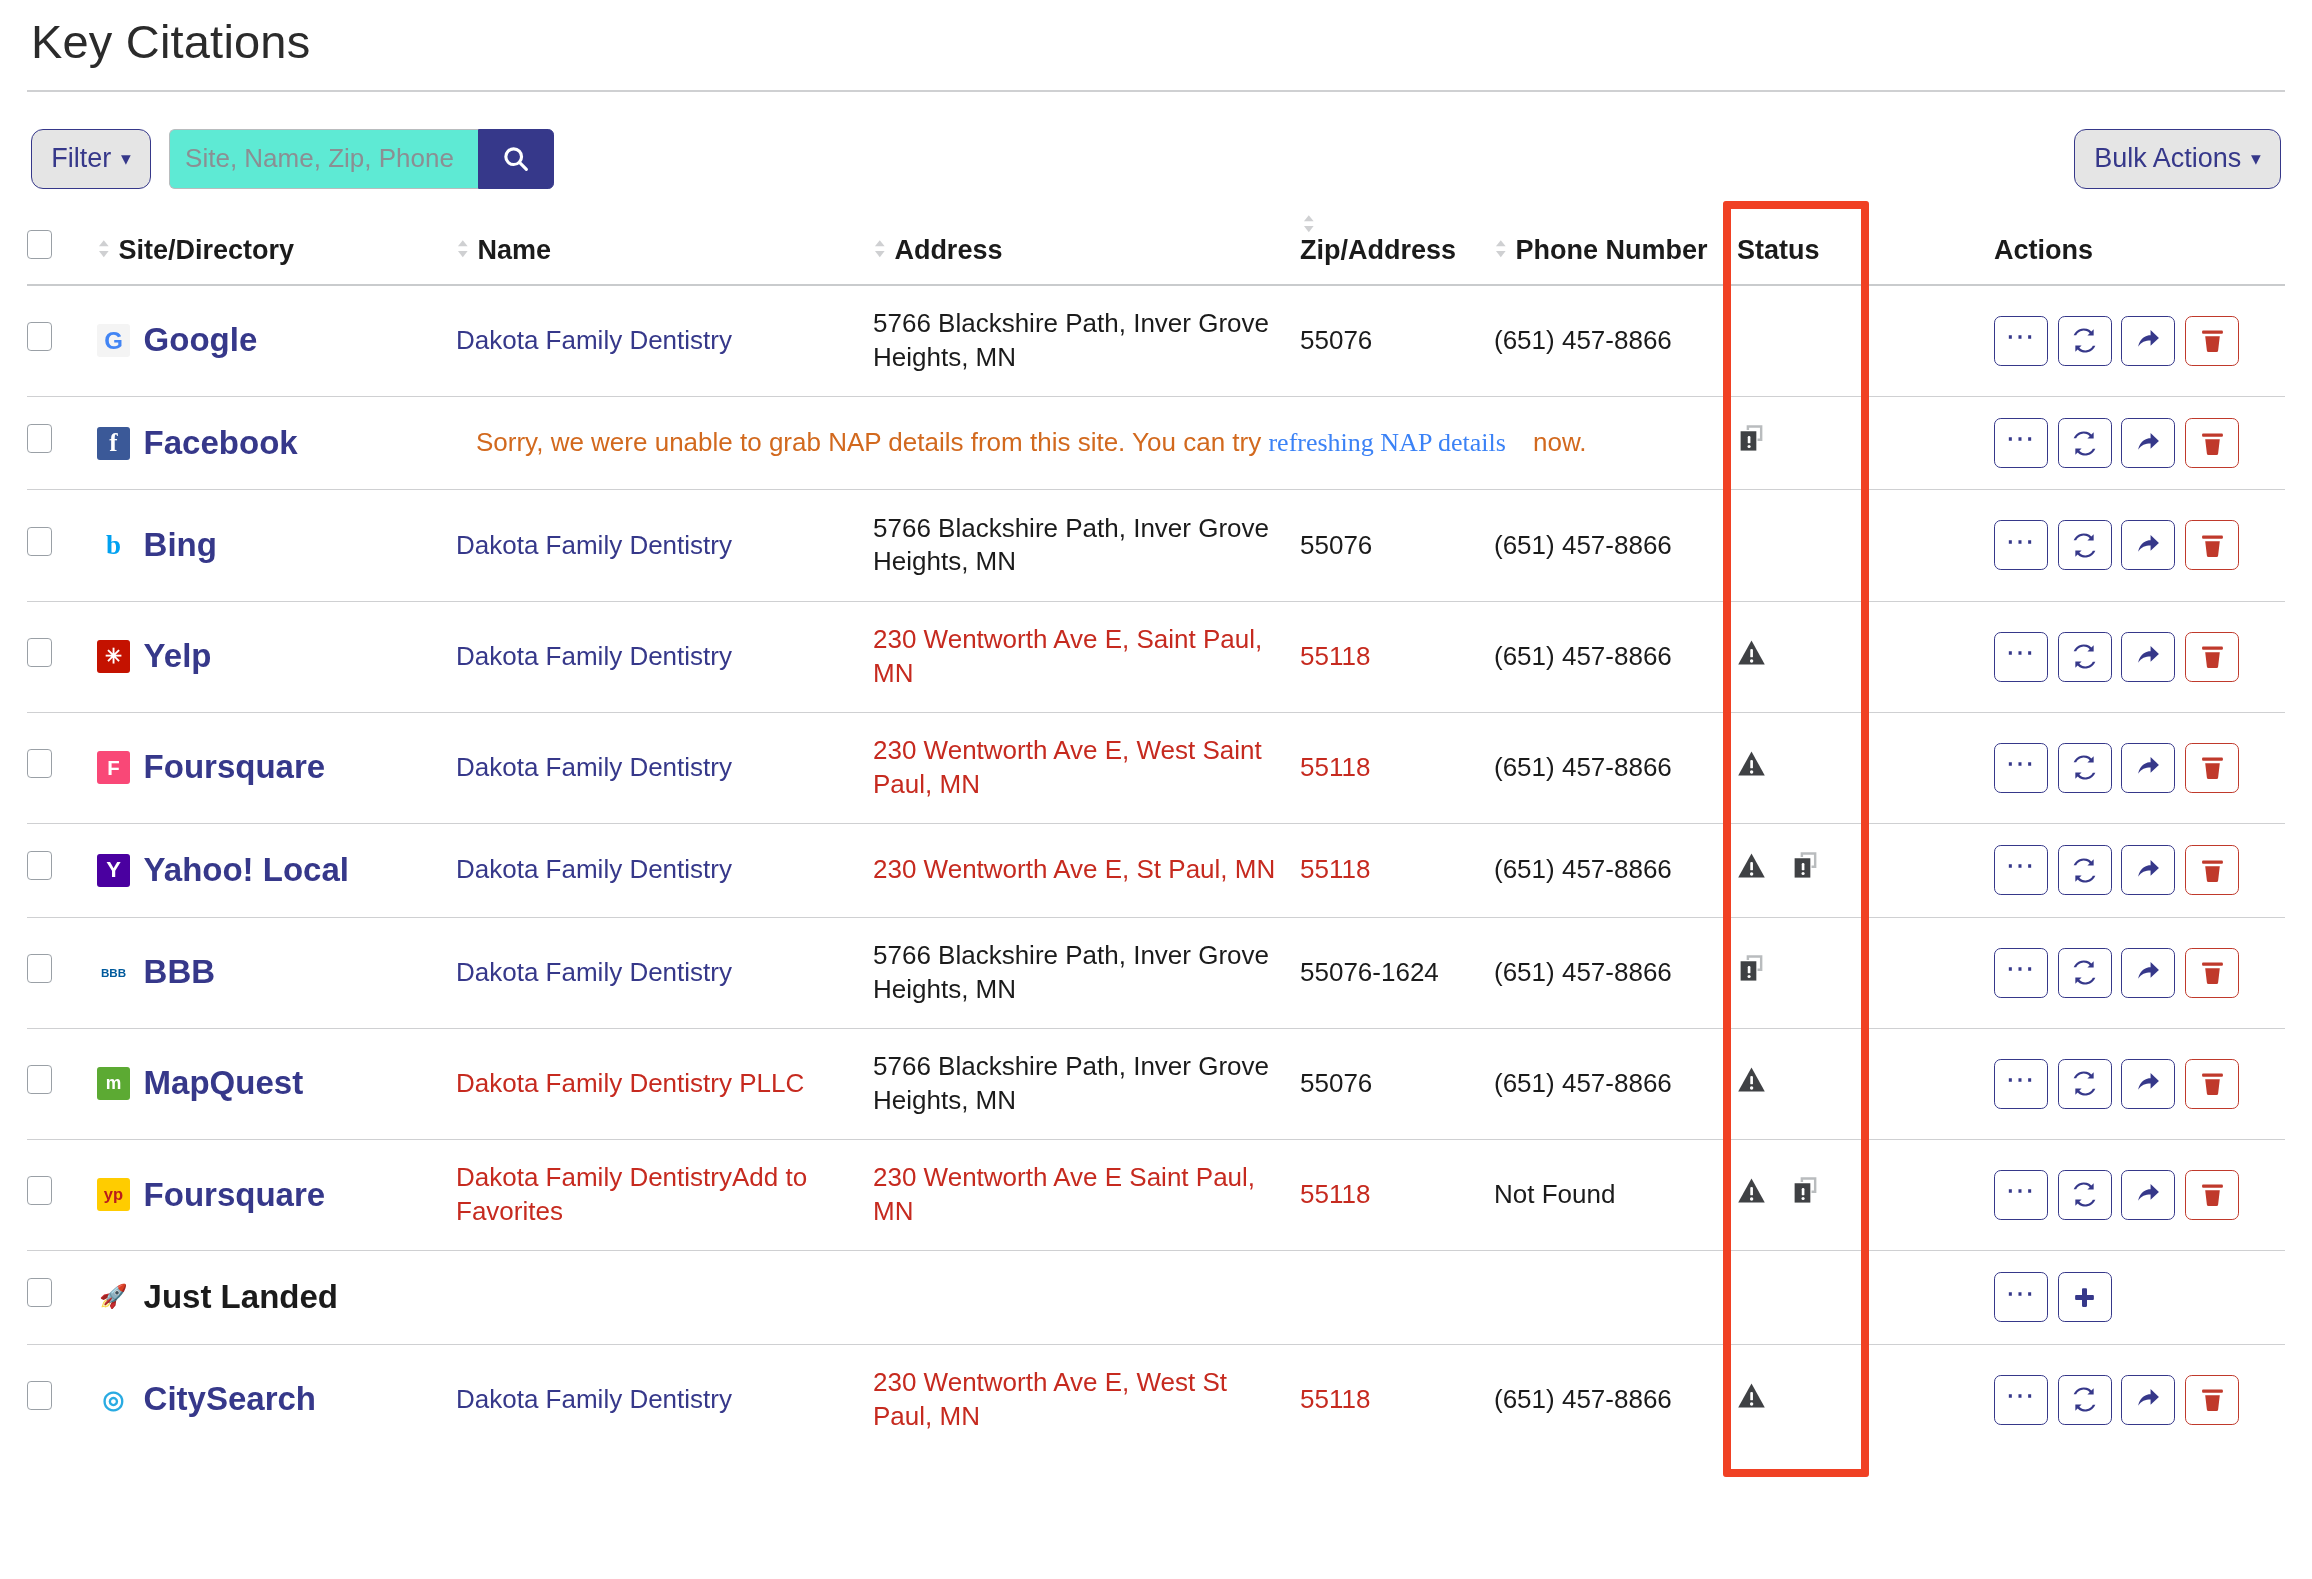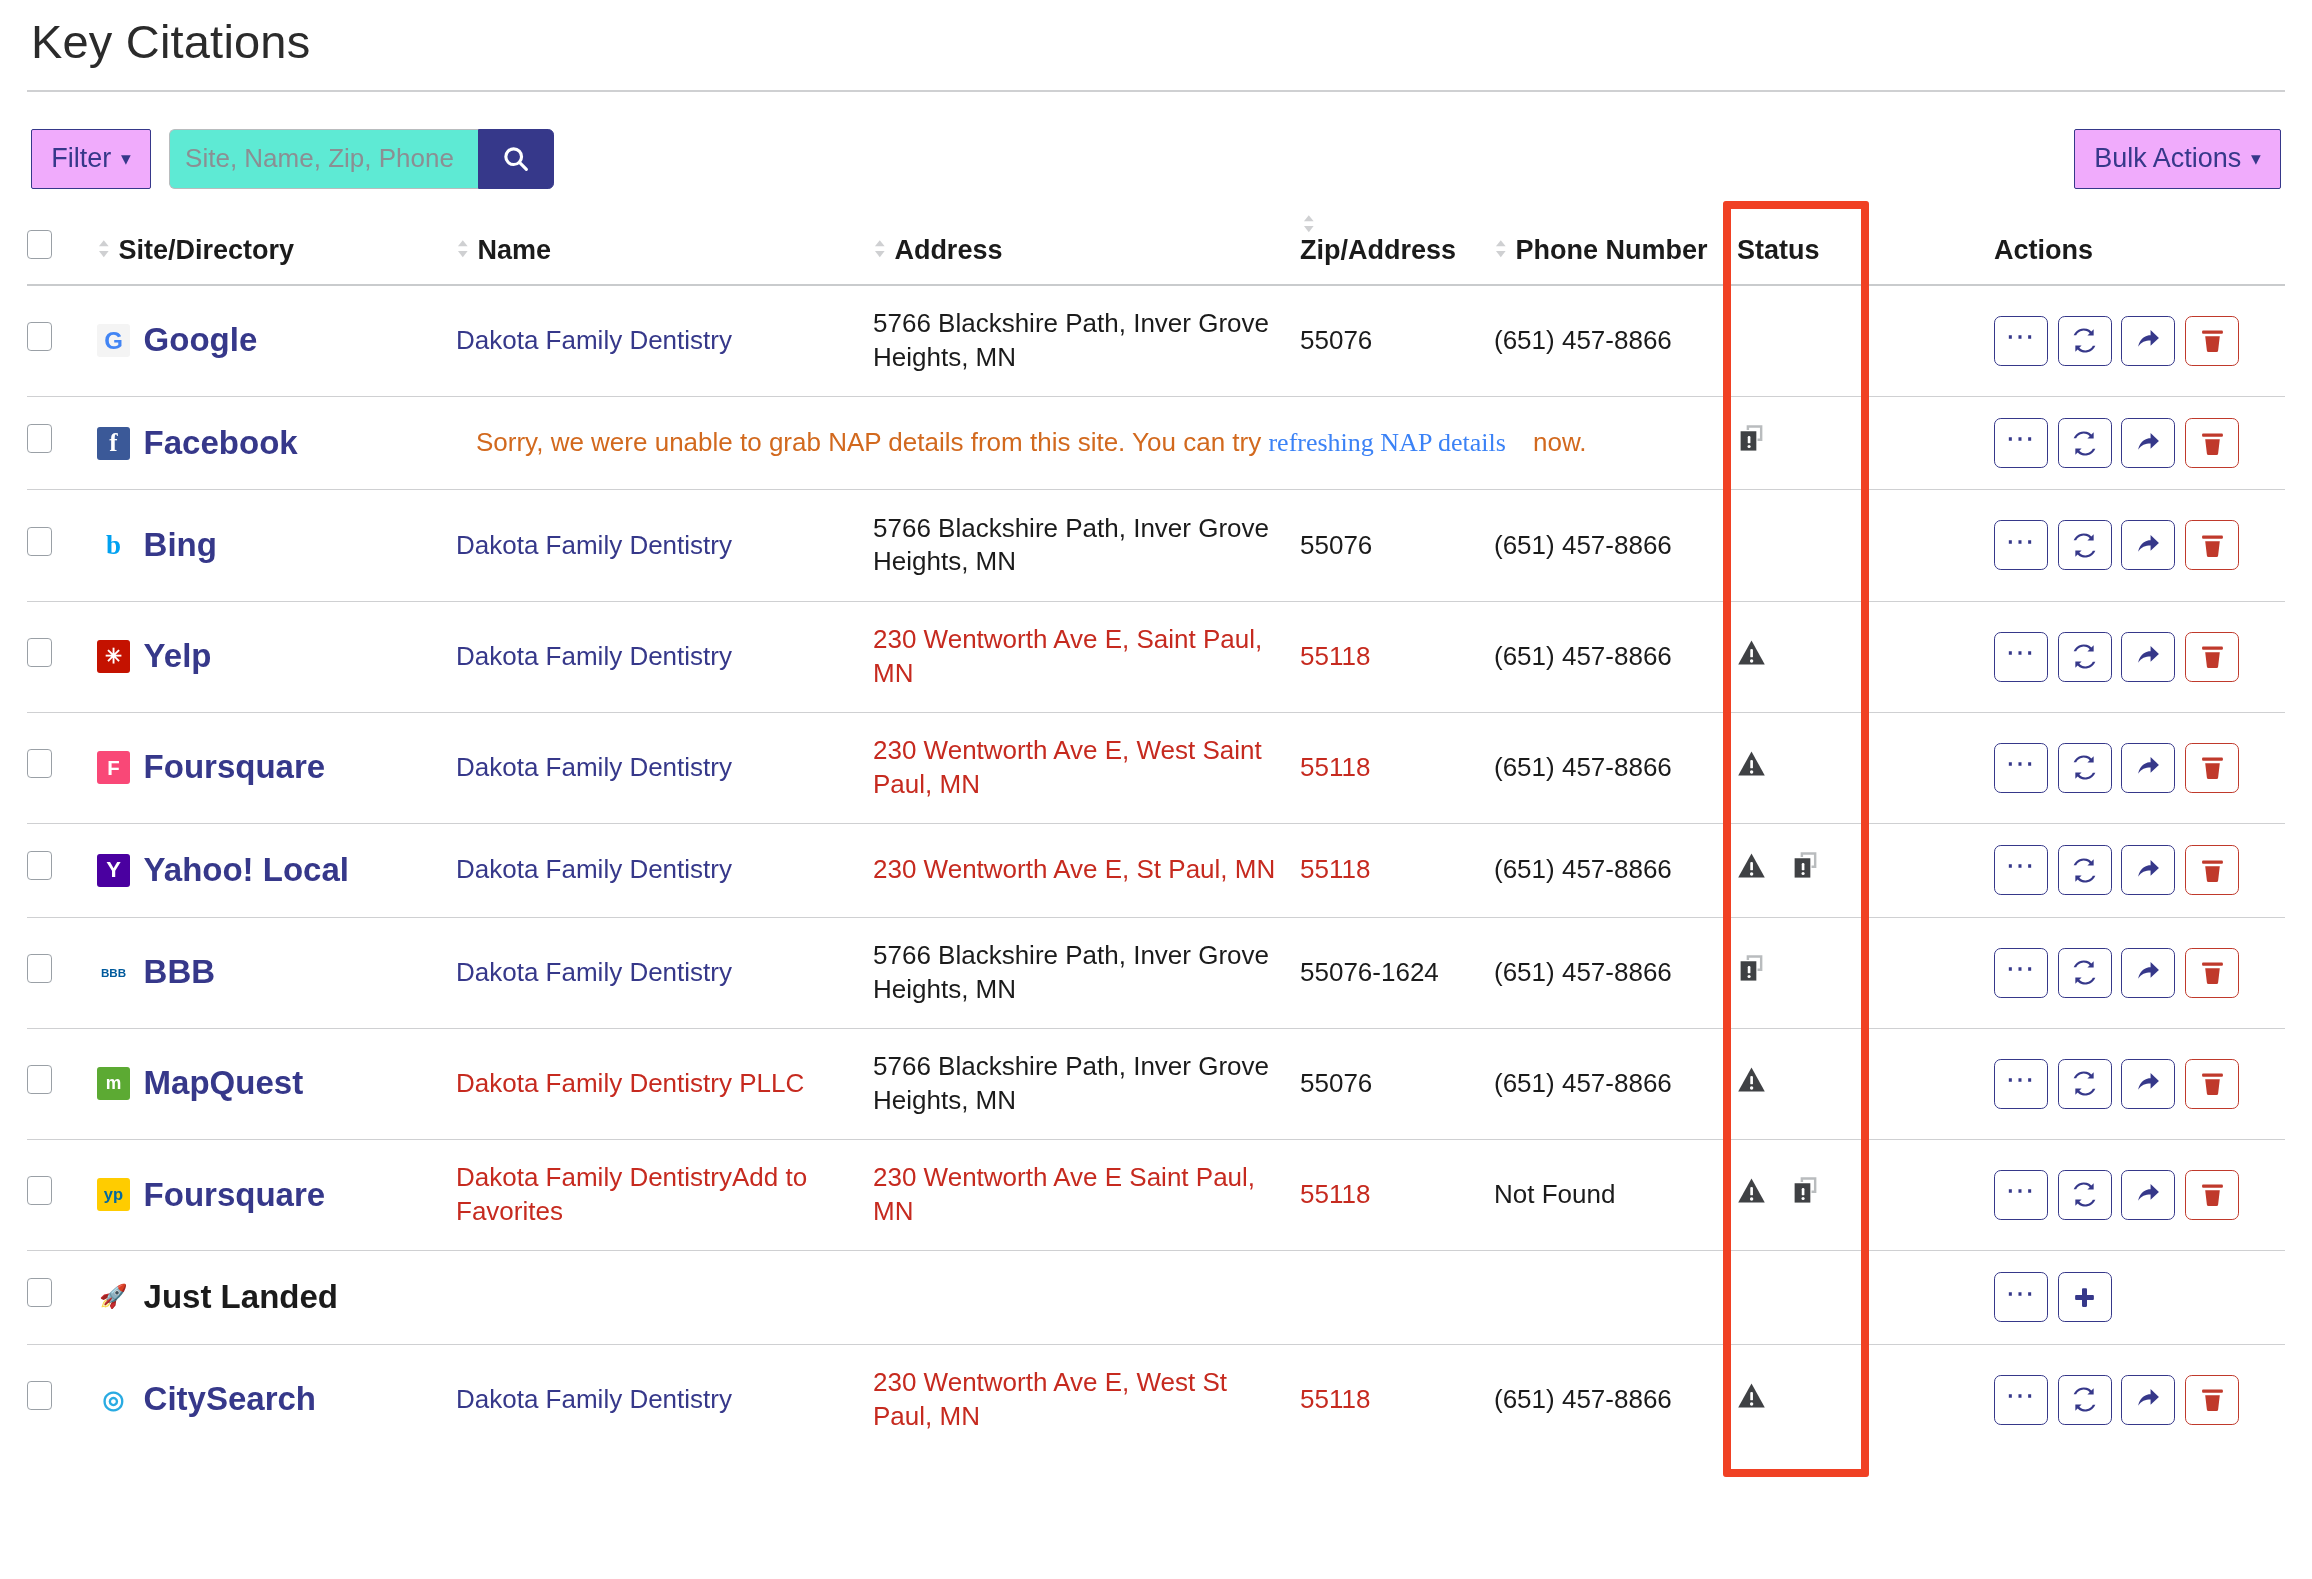--- a/index.html
+++ b/index.html
@@ -17,22 +17,22 @@
     font-size: 47px; font-weight: 400; color: #2b2b2b;
     padding: 13.6px 0 21.3px 3.9px; letter-spacing: 0.2px;
   }
   .title-rule { height: 1.9px; background: #cfd0d2; width: 100%; }
 
   .toolbar {
     display: flex; align-items: center;
     padding: 37px 3.9px 25px 3.9px;
   }
   .btn-outline {
-    border: 1.9px solid #36388a; color: #36388a; background: #f0abfc;
-    border-radius: 2px; font-size: 27px; line-height: 1;
+    border: 1.9px solid #36388a; color: #36388a; background: #e5e5e5;
+    border-radius: 12px; font-size: 27px; line-height: 1;
     padding: 15.5px 19.4px; cursor: pointer; white-space: nowrap;
     font-family: "Liberation Sans", sans-serif;
   }
   .caret { display:inline-block; margin-left:9.7px; font-size:19.4px; vertical-align:1.9px; }
 
   .search-group { display: flex; margin-left: 17.5px; }
   .search-input {
     width: 309px; height: 60px;
     border: 1.9px solid #b9bcbe; border-right: none;
     border-radius: 5.8px 0 0 5.8px;
@@ -86,21 +86,21 @@
           font-weight:700; font-size:21.3px; overflow:hidden; }
 
   .lg-google { background:#f4f4f4; color:#4285f4; font-size:24px; }
   .lg-facebook { background:#3b5998; color:#fff; font-size:25px; font-family:"Liberation Serif",serif; }
   .lg-bing { background:#fff; color:#00a1f1; font-size:27px; font-family:"Liberation Serif",serif; }
   .lg-yelp { background:#c41200; color:#fff; font-size:20.4px; }
   .lg-foursquare { background:#f94877; color:#fff; font-size:20.4px; }
   .lg-yahoo { background:#4a00a0; color:#fff; font-size:22px; }
   .lg-bbb { background:#fff; color:#005a9c; font-size:11.6px; flex-direction:column; line-height:1; }
   .lg-mapquest { background:#5caa33; color:#fff; font-size:17.5px; }
-  .lg-yellowpages { background:#ffcc00; color:#0369a1; font-size:16.5px; }
+  .lg-yellowpages { background:#ffcc00; color:#b91c1c; font-size:16.5px; }
   .lg-justlanded { background:#fff; font-size:23px; }
   .lg-citysearch { background:#fff; color:#29abe2; font-size:25px; }
 
   .link { color: #36388a; margin-top: 48px; }
   .txt-red { color: #c62a1f; }
   .txt-dark { color: #1b1b1b; }
   .warn-orange { color: #d2691e; margin-left: 20px; }
   .warn-link { color: #3b82f6; font-family: Liberation Serif, serif; }
 
   .status-cell { white-space: nowrap; }

